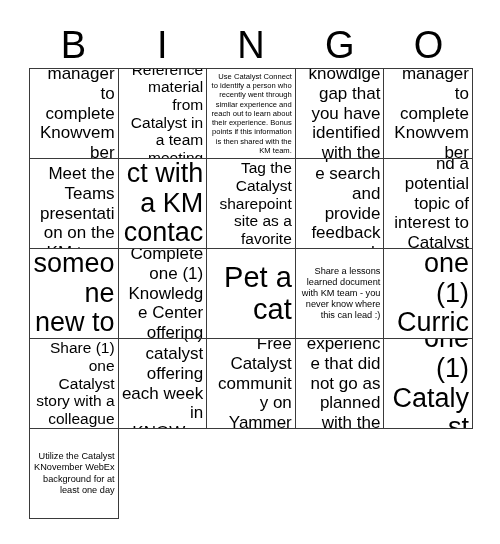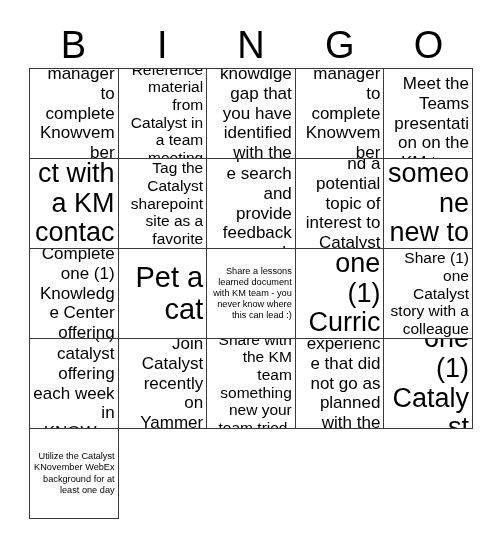--- a/index.html
+++ b/index.html
@@ -90,20 +90,23 @@
     <div class="header-letter">O</div>
   </div>
 
   <div id="bingo-grid">
       <div class="bingo-cell sz-m">
         <span class="cell-text">Challenge your manager to complete Knowvember Catalyst bingo</span>
       </div>
       <div class="bingo-cell sz-l">
         <span class="cell-text">Reference material from Catalyst in a team meeting</span>
       </div>
+      <div class="bingo-cell sz-xs">
+        <span class="cell-text">Use Catalyst Connect to identify a person who recently went through similar experience and reach out to learn about their experience. Bonus points if this information is then shared with the KM team.</span>
+      </div>
       <div class="bingo-cell sz-m">
         <span class="cell-text">Share a knowdlge gap that you have identified with the KM team</span>
       </div>
       <div class="bingo-cell sz-m">
         <span class="cell-text">Challenge your manager to complete Knowvember Catalyst bingo</span>
       </div>
       <div class="bingo-cell sz-m">
         <span class="cell-text">Watch the Meet the Teams presentation on the KM team</span>
       </div>
       <div class="bingo-cell sz-xl">
@@ -133,24 +136,21 @@
       <div class="bingo-cell sz-xl">
         <span class="cell-text">Complete one (1) Curriculum course</span>
       </div>
       <div class="bingo-cell sz-l">
         <span class="cell-text">Share (1) one Catalyst story with a colleague</span>
       </div>
       <div class="bingo-cell sz-m">
         <span class="cell-text">Complete one (3) catalyst offering each week in KNOWvember</span>
       </div>
       <div class="bingo-cell sz-m">
-        <span class="cell-text">Join Catalyst recently on Yammer</span>
-      </div>
-      <div class="bingo-cell sz-l">
-        <span class="cell-text">Share with the KM team something new your team tried.</span>
+        <span class="cell-text">Free Catalyst community on Yammer</span>
       </div>
       <div class="bingo-cell sz-m">
         <span class="cell-text">Share an experience that did not go as planned with the KM team</span>
       </div>
       <div class="bingo-cell sz-xl">
         <span class="cell-text">Read one (1) Catalyst story</span>
       </div>
       <div class="bingo-cell sz-s">
         <span class="cell-text">Utilize the Catalyst KNovember WebEx background for at least one day</span>
       </div>

